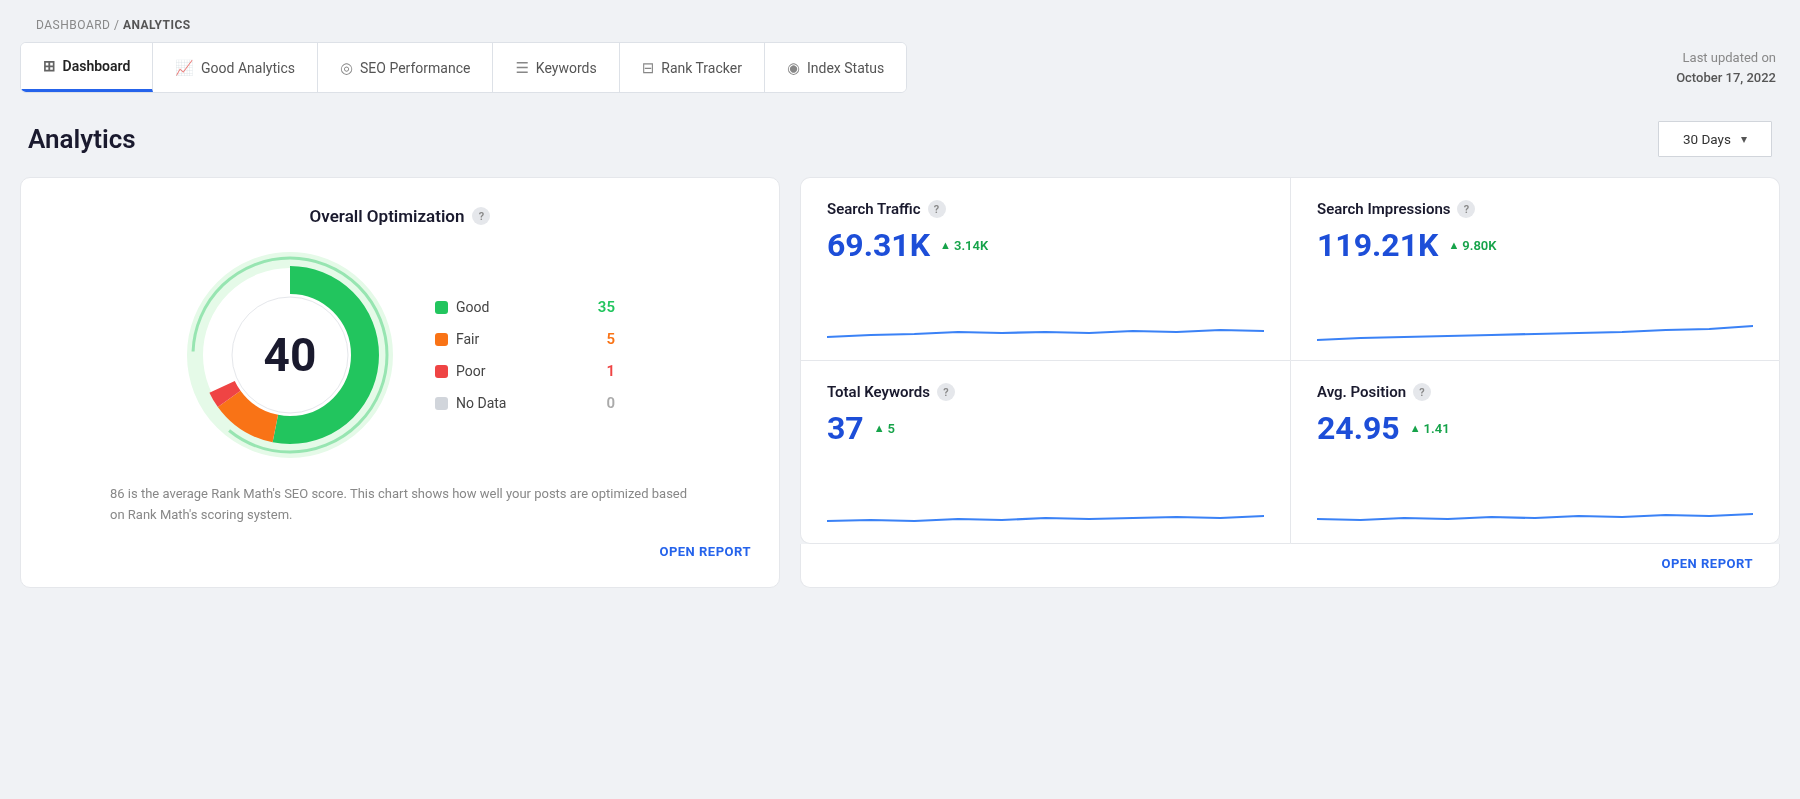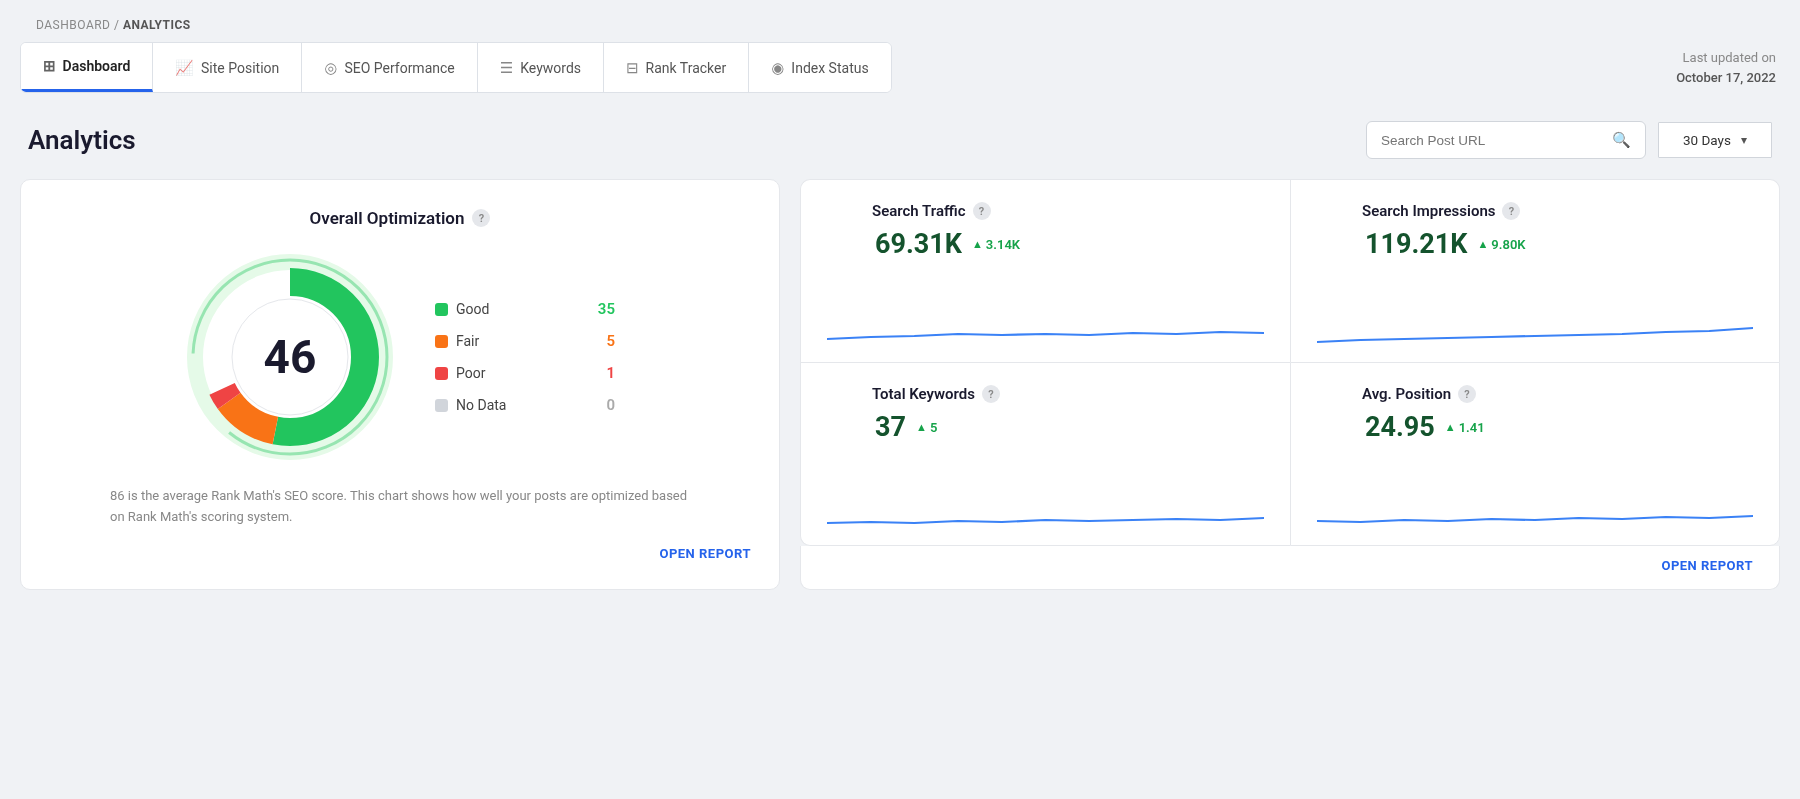--- a/index.html
+++ b/index.html
@@ -283,33 +283,31 @@
     .metric-card:nth-child(4) { border-radius: 0 0 10px 0; border-top: 1px solid #e5e7eb; }
 
     .metric-title {
       font-size: 15px;
       font-weight: 600;
       color: #1a1a2e;
       display: flex;
       align-items: center;
       gap: 7px;
       margin-bottom: 8px;
-      margin-left: 45px;
     }
     .metric-value-row {
       display: flex;
       align-items: center;
       gap: 10px;
       margin-bottom: 12px;
     }
     .metric-value {
-      font-size: 27px;
+      font-size: 32px;
       font-weight: 700;
-      color: #14532d;
-      margin-left: 48px;
+      color: #1d4ed8;
     }
     .metric-change {
       display: flex;
       align-items: center;
       gap: 3px;
       font-size: 13px;
       font-weight: 600;
       color: #16a34a;
     }
     .metric-change .arrow-up { color: #16a34a; font-size: 11px; }
@@ -331,21 +329,21 @@
 </div>
 
 <div class="tab-bar-wrapper">
   <div class="tabs-container" id="tabs-container">
       <div class="tab active">
         <span class="tab-icon">⊞</span>
         <span>Dashboard</span>
       </div>
       <div class="tab">
         <span class="tab-icon">📈</span>
-        <span>Site Position</span>
+        <span>Good Analytics</span>
       </div>
       <div class="tab">
         <span class="tab-icon">◎</span>
         <span>SEO Performance</span>
       </div>
       <div class="tab">
         <span class="tab-icon">☰</span>
         <span>Keywords</span>
       </div>
       <div class="tab">
@@ -359,24 +357,20 @@
     </div>
   <div class="last-updated">
     <span>Last updated on</span>
     <span class="date">October 17, 2022</span>
   </div>
 </div>
 
 <div class="page-header">
   <h1 class="page-title">Analytics</h1>
   <div class="header-controls">
-    <div class="search-url-input">
-      <input type="text" placeholder="Search Post URL" style="">
-      <span class="search-ico">🔍</span>
-    </div>
     <div class="days-dropdown">
       <span>30 Days</span>
       <span class="chevron">▾</span>
     </div>
   </div>
 </div>
 
 <div class="main-content">
 
   <div class="panel left-panel">
@@ -395,21 +389,21 @@
 
           <circle cx="105" cy="105" r="75" fill="none" stroke="#f97316" stroke-width="28" stroke-dasharray="56 539" stroke-dashoffset="-250" transform="rotate(-90 105 105)"></circle>
 
           <circle cx="105" cy="105" r="75" fill="none" stroke="#ef4444" stroke-width="28" stroke-dasharray="14 581" stroke-dashoffset="-306" transform="rotate(-90 105 105)"></circle>
 
           <circle cx="105" cy="105" r="58" fill="#fff" stroke="#e5e7eb" stroke-width="1"></circle>
 
           <circle cx="105" cy="105" r="97" fill="none" stroke="#22c55e" stroke-width="3" stroke-dasharray="520 90" stroke-dashoffset="150" transform="rotate(-90 105 105)" opacity="0.4"></circle>
         </svg>
         <div class="donut-center">
-          <span class="donut-score">46</span>
+          <span class="donut-score">40</span>
         </div>
       </div>
 
       <div class="legend" id="legend-container">
           <div class="legend-item">
     <div class="legend-left">
       <span class="legend-dot" style="background:#22c55e"></span>
       <span class="legend-label">Good</span>
     </div>
     <span class="legend-value" style="color:#22c55e">35</span>

